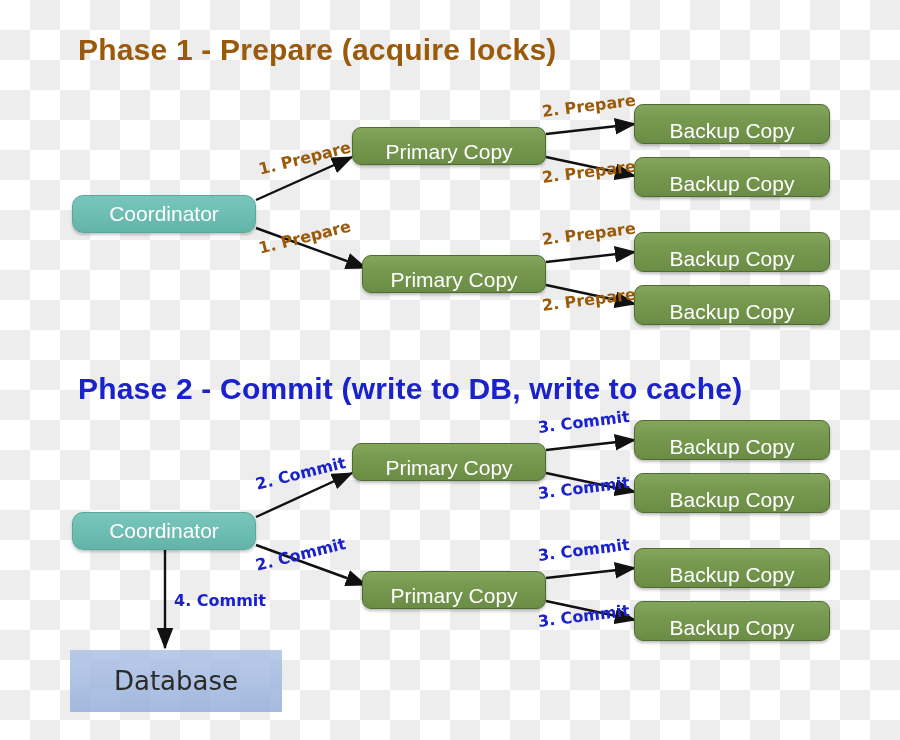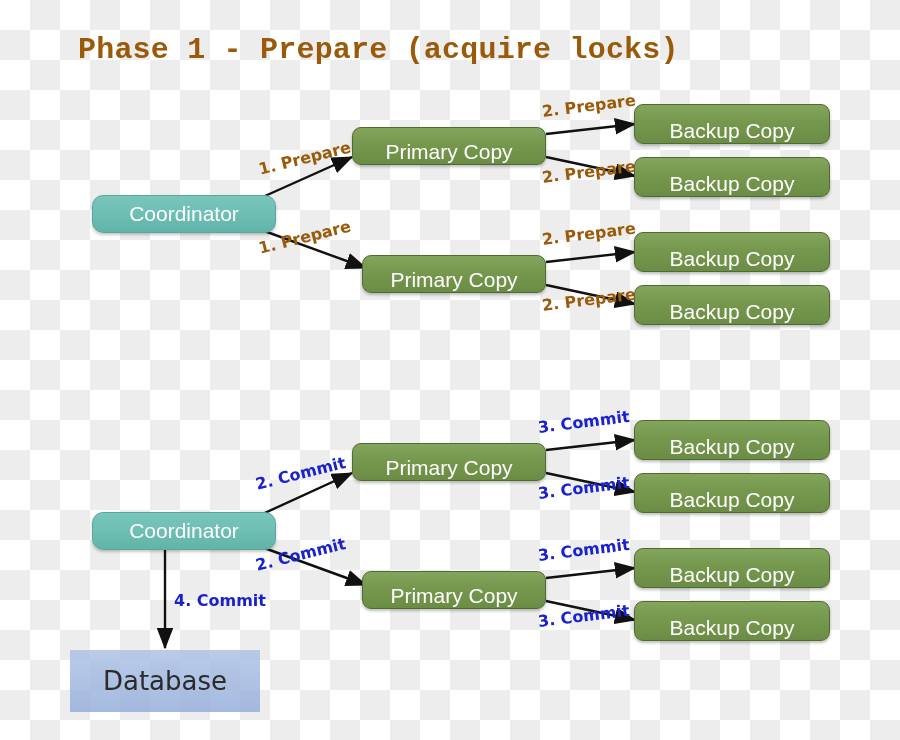--- a/index.html
+++ b/index.html
@@ -34,21 +34,21 @@
     top: 0;
     width: 900px;
     height: 740px;
     pointer-events: none;
   }
 
   
   .phase-title {
     position: absolute;
     white-space: nowrap;
-    font-family: Liberation Mono, monospace;
+    font-family: Liberation Sans, sans-serif;
     font-weight: bold;
     font-size: 30px;
     letter-spacing: 0.2px;
   }
   #phase1-title {
     left: 78px;
     top: 33px;
     color: #9a5a0a;
   }
   #phase2-title {
@@ -67,21 +67,20 @@
     white-space: nowrap;
   }
 
   .node-coordinator {
     border-radius: 11px;
     background: linear-gradient(180deg, #79c6bb 0%, #6fbfb4 45%, #62b3a8 100%);
     border: 1px solid #5aa79c;
     box-shadow: 0 2px 3px rgba(0,0,0,0.22);
     color: #ffffff;
     font-size: 21px;
-    margin-left: 20px;
   }
 
   .node-green {
     border-radius: 9px;
     background: linear-gradient(180deg, #83a55c 0%, #77994f 40%, #6a8c44 100%);
     border: 1.5px solid #4f6b30;
     box-shadow: 0 2px 3px rgba(0,0,0,0.25);
     color: #ffffff;
     font-size: 21px;
     align-items: flex-end;
@@ -175,20 +174,21 @@
   <div class="edge-label label-prepare" style="left:259px; top:239px; transform:rotate(-14deg);">1. Prepare</div>
 
   <div class="edge-label label-prepare" style="left:542px; top:102px; transform:rotate(-7deg);">2. Prepare</div>
 
   <div class="edge-label label-prepare" style="left:542px; top:168px; transform:rotate(-7deg);">2. Prepare</div>
 
   <div class="edge-label label-prepare" style="left:542px; top:230px; transform:rotate(-7deg);">2. Prepare</div>
 
   <div class="edge-label label-prepare" style="left:542px; top:296px; transform:rotate(-7deg);">2. Prepare</div>
 
+  <div class="phase-title" id="phase2-title">Phase 2 - Commit (write to DB, write to cache)</div>
 
   <div class="node node-coordinator" style="left:72px; top:512px; width:184px; height:38px;">
     <span>Coordinator</span>
   </div>
 
   <div class="node node-green" style="left:352px; top:443px; width:194px; height:38px;">
     <span>Primary Copy</span>
   </div>
 
   <div class="node node-green" style="left:362px; top:571px; width:184px; height:38px;">
@@ -204,21 +204,21 @@
   </div>
 
   <div class="node node-green" style="left:634px; top:548px; width:196px; height:40px;">
     <span>Backup Copy</span>
   </div>
 
   <div class="node node-green" style="left:634px; top:601px; width:196px; height:40px;">
     <span>Backup Copy</span>
   </div>
 
-  <div class="node node-database" style="left:70px; top:650px; width:190px; height:62px;">
+  <div class="node node-database" style="left:70px; top:650px; width:212px; height:62px;">
     <span>Database</span>
   </div>
 
   <div class="edge-label label-commit" style="left:174px; top:591px;">4. Commit</div>
 
   <div class="edge-label label-commit" style="left:256px; top:475px; transform:rotate(-14deg);">2. Commit</div>
 
   <div class="edge-label label-commit" style="left:256px; top:556px; transform:rotate(-14deg);">2. Commit</div>
 
   <div class="edge-label label-commit" style="left:538px; top:418px; transform:rotate(-7deg);">3. Commit</div>

